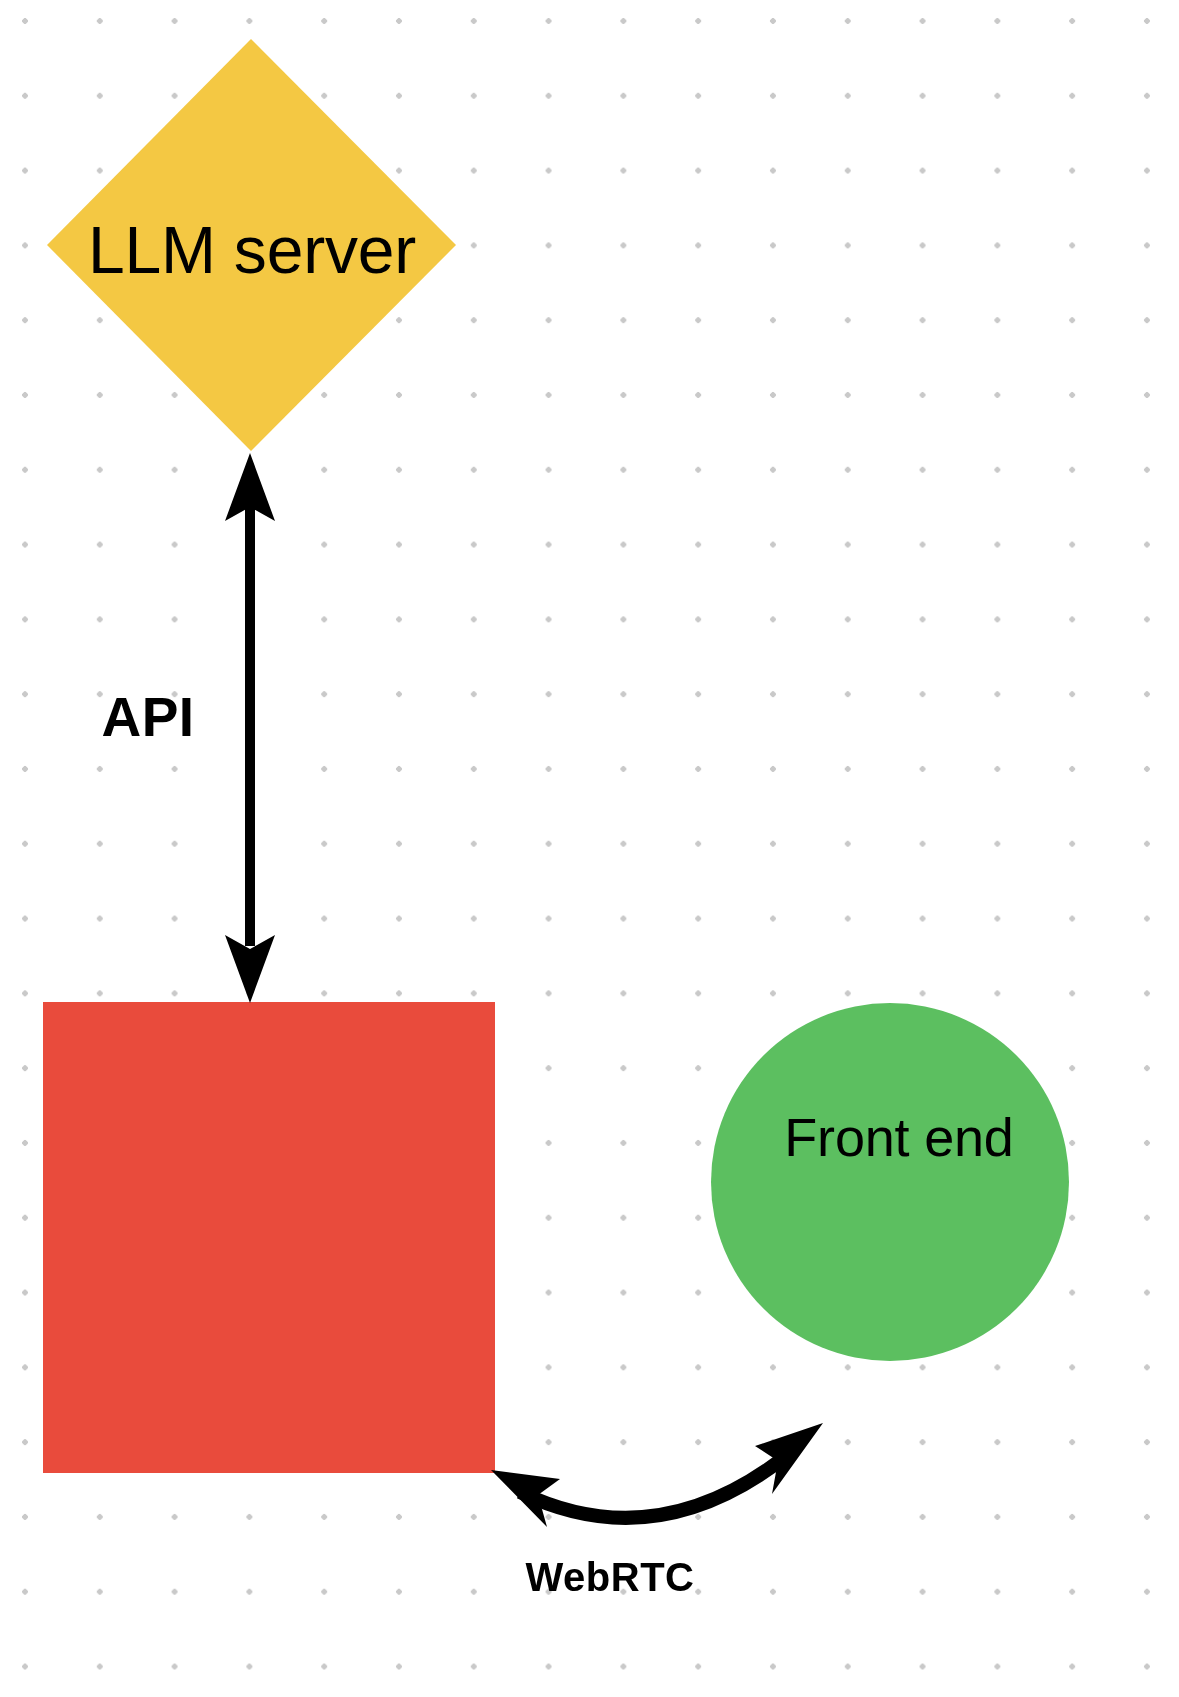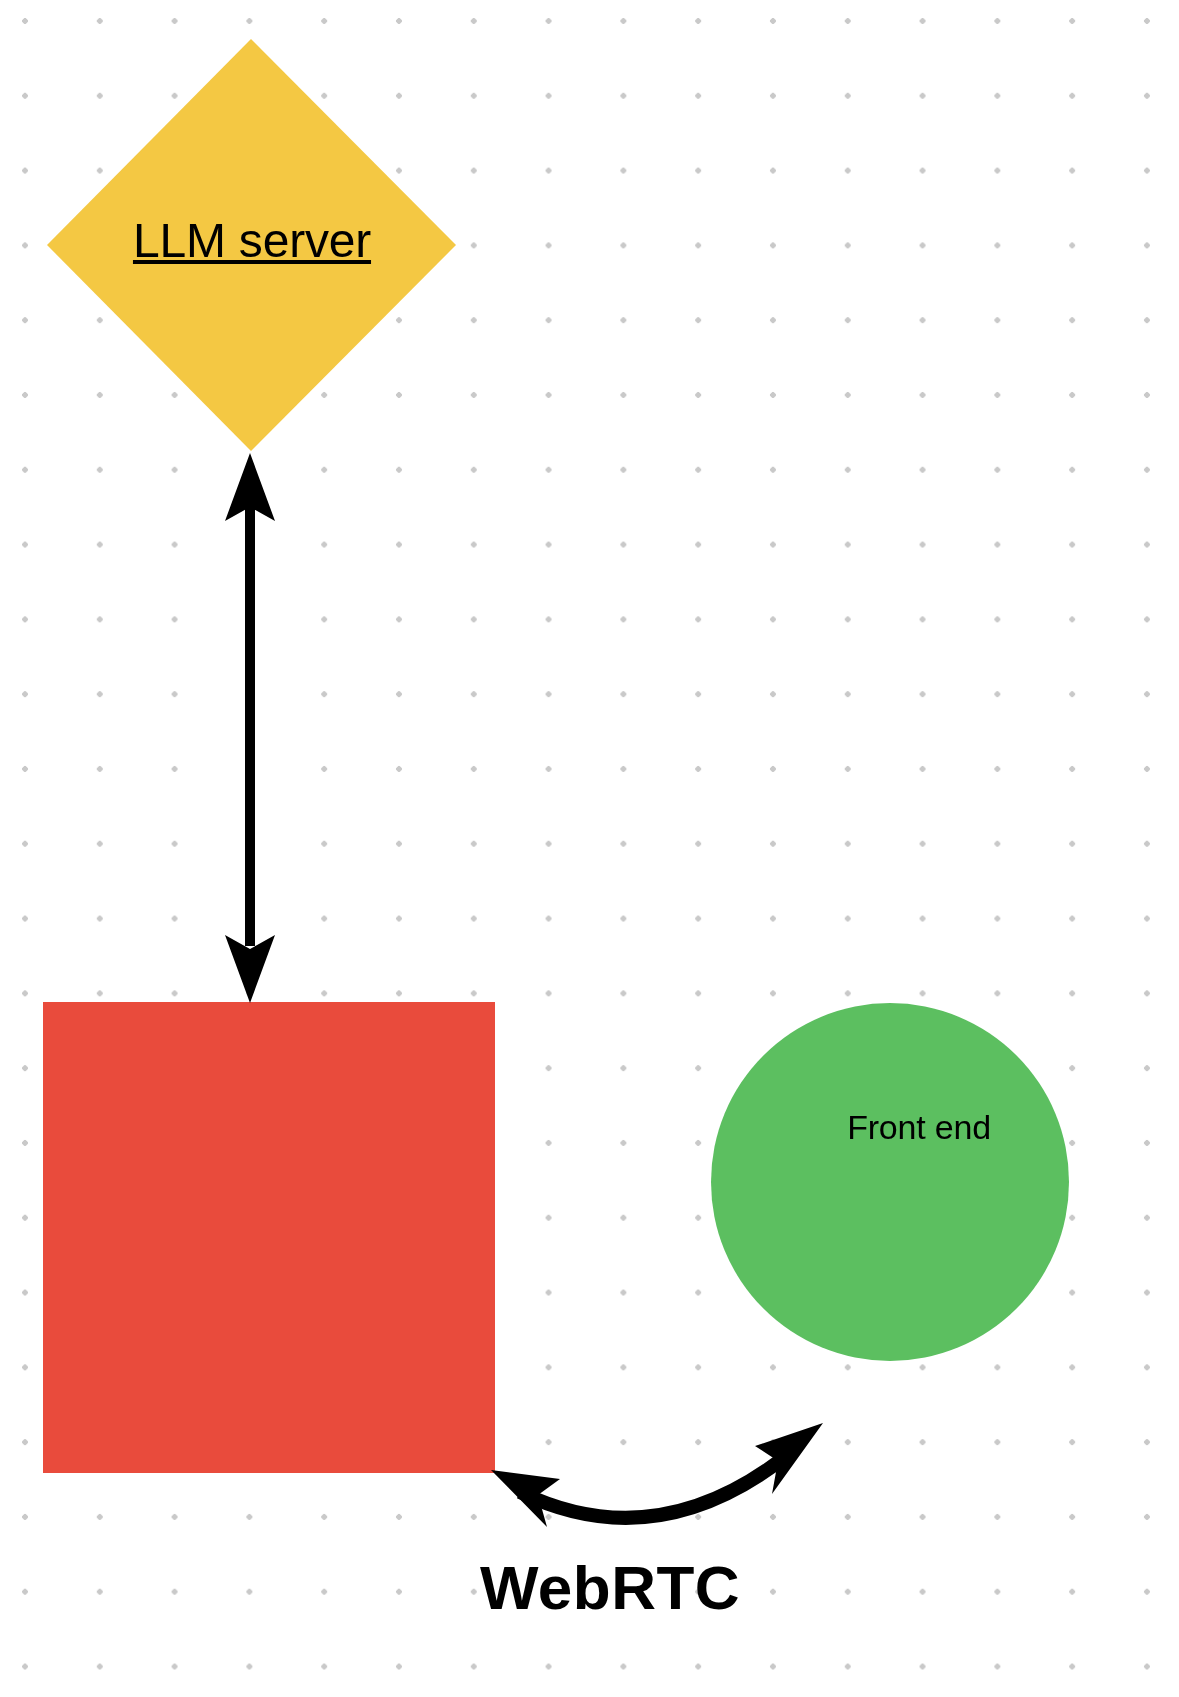--- a/index.html
+++ b/index.html
@@ -45,55 +45,54 @@
     font-weight: 400;
     text-align: center;
     white-space: nowrap;
     line-height: 1;
     letter-spacing: -0.2px;
   }
   #label-llm-server {
     left: 48px;
     top: 217px;
     width: 408px;
-    font-size: 48px;
-    text-decoration: underline;
+    font-size: 66px;
   }
   #label-back-end {
     left: 43px;
     top: 1110px;
     width: 452px;
     font-size: 50px;
   }
   #label-front-end {
-    left: 740px;
+    left: 720px;
     top: 1110px;
     width: 358px;
-    font-size: 34px;
+    font-size: 54px;
   }
   .edge-label {
     position: absolute;
     color: #000000;
     font-weight: 700;
     text-align: center;
     white-space: nowrap;
     line-height: 1;
   }
   #label-api {
     left: 38px;
     top: 690px;
     width: 220px;
     font-size: 55px;
     letter-spacing: 0.5px;
   }
   #label-webrtc {
     left: 400px;
     top: 1557px;
     width: 420px;
-    font-size: 62px;
+    font-size: 40px;
     letter-spacing: 0.5px;
   }
 </style>
 </head>
 <body>
 
 <div id="canvas">
 
   <div id="dot-grid"></div>
 
@@ -116,16 +115,17 @@
       <polygon points="491,1470 560,1479 538,1495 547,1527" fill="#000000"></polygon>
       <polygon points="823,1423 755,1446 778,1461 772,1494" fill="#000000"></polygon>
     </g>
   </svg>
 
   <div class="node-label" id="label-llm-server">LLM server</div>
 
 
   <div class="node-label" id="label-front-end">Front end</div>
 
+  <div class="edge-label" id="label-api">API</div>
 
   <div class="edge-label" id="label-webrtc">WebRTC</div>
 
 </div>
 
 </body></html>

